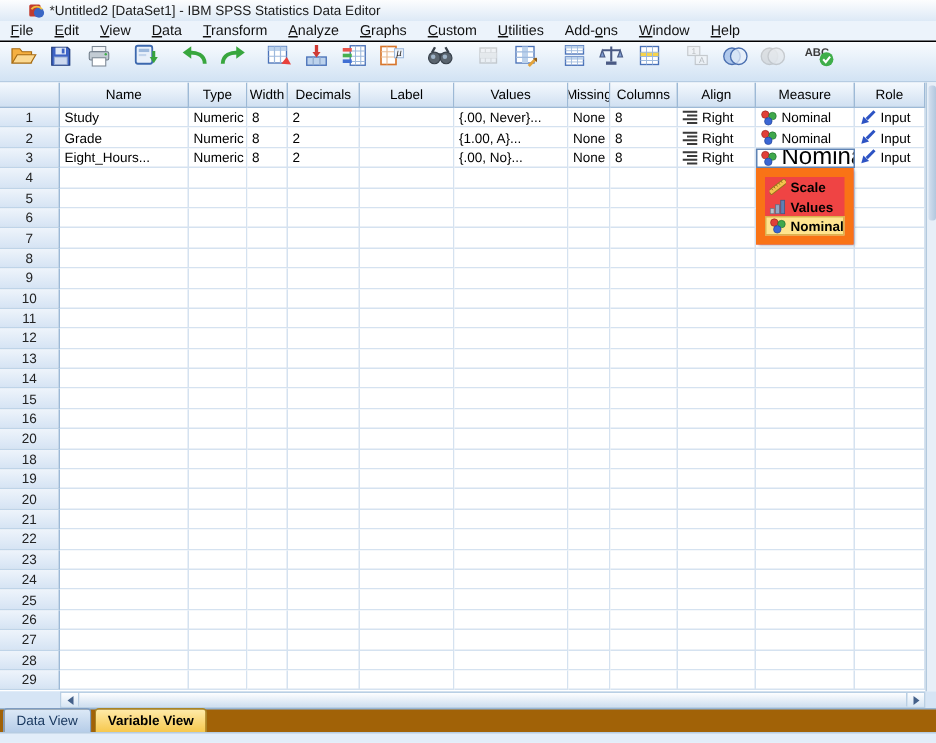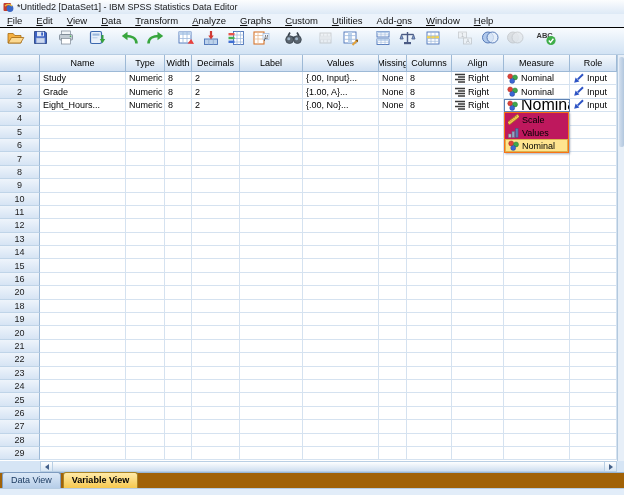--- a/index.html
+++ b/index.html
@@ -1,20 +1,20 @@
 <!DOCTYPE html>
 <html><head>
 <meta charset="utf-8">
 <style>
   html,body{margin:0;padding:0;}
   body{width:624px;height:495px;overflow:hidden;font-family:"Liberation Sans",sans-serif;background:#d6e5f5;}
   #app{position:relative;width:624px;height:495px;background:#d6e5f5;}
 
   
-  .titlebar{position:absolute;left:0;top:0;width:624px;height:14px;background:linear-gradient(#fcfdfe,#dde9f6);display:flex;align-items:center;padding-left:3px;box-sizing:border-box;font-size:9px;color:#1a1a1a;white-space:nowrap;}
+  .titlebar{position:absolute;left:0;top:0;width:624px;height:14px;background:linear-gradient(#fcfdfe,#dde9f6);display:flex;align-items:center;padding-left:19px;box-sizing:border-box;font-size:9px;color:#1a1a1a;white-space:nowrap;}
   .app-icon{width:11px;height:11px;margin-right:3px;flex:0 0 auto;}
 
   
   .menubar{position:absolute;left:0;top:14px;width:624px;height:14px;background:#ecf3fb;border-bottom:1px solid #000000;box-sizing:border-box;display:flex;align-items:center;font-size:9.5px;}
   .menu-item{padding:0 7px;height:13px;line-height:13px;color:#111;cursor:default;}
   .menu-item u{text-decoration:underline;}
 
   
   .toolbar{position:absolute;left:0;top:28px;width:624px;height:27px;background:linear-gradient(#f8fbfe,#d2e3f4);border-bottom:1px solid #b6cce2;box-sizing:border-box;display:flex;align-items:flex-start;padding-left:3px;}
   .tb{width:25px;height:23px;display:flex;align-items:center;justify-content:center;border-radius:2px;}
@@ -27,21 +27,21 @@
   .hc{background:linear-gradient(#f5f9fd,#d0e0f2);border-right:1px solid #9db9d6;border-bottom:1px solid #9db9d6;font-size:9px;color:#000;display:flex;align-items:center;justify-content:center;box-sizing:border-box;overflow:hidden;white-space:nowrap;}
   .rn{background:linear-gradient(#eef4fb,#d6e4f4);border-right:1px solid #9db9d6;border-bottom:1px solid #bfd4e8;font-size:9px;color:#222;display:flex;align-items:center;justify-content:center;box-sizing:border-box;}
   .dc{background:#fff;border-right:1px solid #d5e2f0;border-bottom:1px solid #d5e2f0;font-size:9px;color:#000;display:flex;align-items:center;padding:0 3px;box-sizing:border-box;white-space:nowrap;overflow:hidden;}
   .dc .ci{margin-right:3px;flex:0 0 auto;display:flex;align-items:center;}
 
   
   .combo{background:#fff;border:1px solid #5f83b4;box-sizing:border-box;display:flex;align-items:center;padding:0 0 0 2px;overflow:hidden;}
   .combo .ci{margin-right:3px;display:flex;}
 
   
-  .dropdown{position:absolute;left:504px;top:112px;width:65px;background:#be185d;border:1px solid #f97316;box-sizing:border-box;z-index:9;box-shadow:1px 1px 2px rgba(60,80,110,.45);}
+  .dropdown{position:absolute;left:504px;top:112px;width:65px;background:#ef4444;border:6px solid #f97316;box-sizing:border-box;z-index:9;box-shadow:1px 1px 2px rgba(60,80,110,.45);font-weight:bold;}
   .dd-item{height:13px;display:flex;align-items:center;font-size:9px;color:#000;padding:0 3px;white-space:nowrap;}
   .dd-item .ci{margin-right:3px;display:flex;}
   .dd-item.hl{background:#ffe48f;outline:1px solid #dcb34e;outline-offset:-1px;}
 
   
   .vscroll{position:absolute;left:617px;top:55px;width:7px;height:406px;background:#e7eff8;border-left:1px solid #b3c9de;box-sizing:border-box;}
   .vthumb{position:absolute;left:1px;top:2px;width:5px;height:90px;background:linear-gradient(90deg,#d4e0ef,#b2c7de);border-radius:2px;}
 
   
   .hscroll{position:absolute;left:0;top:461px;width:624px;height:11px;background:#d6e5f5;}
@@ -269,21 +269,21 @@
         <div class="dc">
           <span>8</span>
         </div>
         <div class="dc">
           <span>2</span>
         </div>
         <div class="dc">
           <span></span>
         </div>
         <div class="dc">
-          <span>{.00, Input}...</span>
+          <span>{.00, Never}...</span>
         </div>
         <div class="dc">
           <span>None</span>
         </div>
         <div class="dc">
           <span>8</span>
         </div>
         <div class="dc">
           <span class="ci">
             <svg width="10" height="10" viewBox="0 0 10 10">

